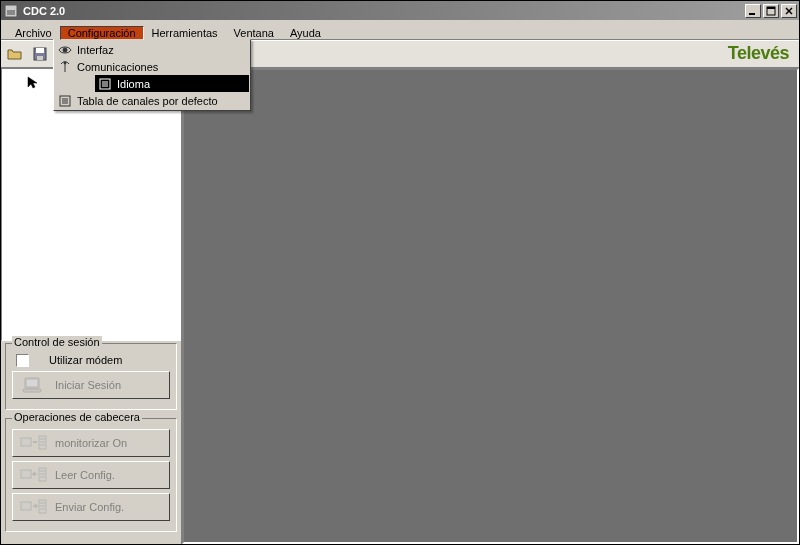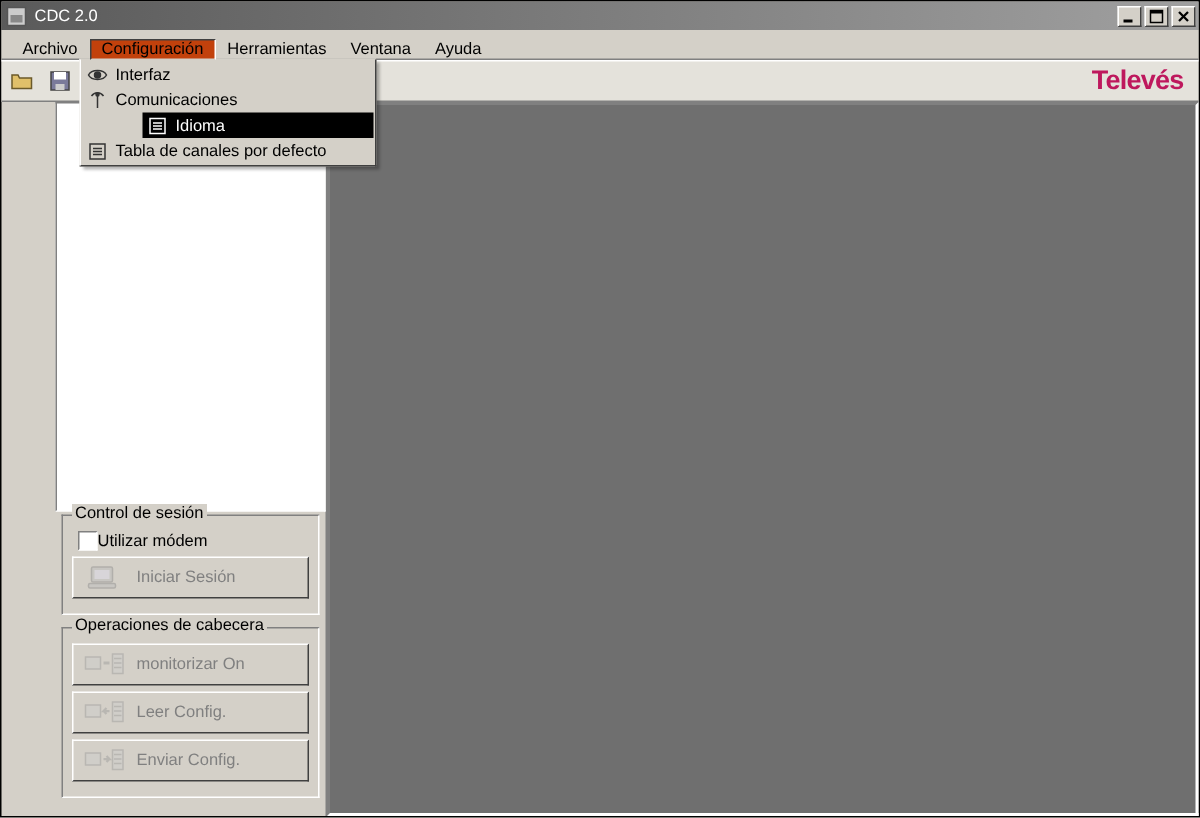--- a/index.html
+++ b/index.html
@@ -1,49 +1,49 @@
 <!DOCTYPE html>
 <html><head>
 <meta charset="utf-8">
 <style>
   * { box-sizing: border-box; margin: 0; padding: 0; font-family: Tahoma, Arial, sans-serif; font-size: 11px; }
   body { width: 800px; height: 545px; background: #d4d0c8; overflow: hidden; position: relative; }
   .window { width: 800px; height: 545px; border: 1px solid #000; display: flex; flex-direction: column; background: #d4d0c8; }
   
-  .titlebar { height: 19px; background: linear-gradient(to right, #5a5a5a, #a0a0a0); display: flex; align-items: center; color: #fff; font-weight: normal; padding: 0 2px; }
+  .titlebar { height: 19px; background: linear-gradient(to right, #5a5a5a, #a0a0a0); display: flex; align-items: center; color: #fff; font-weight: bold; padding: 0 2px; }
   .titlebar .appicon { width: 16px; height: 16px; margin-right: 4px; display: flex; align-items: center; justify-content: center; }
   .titlebar .title { flex: 1; }
   .winbtns { display: flex; gap: 0; }
   .winbtn { width: 16px; height: 14px; background: #d4d0c8; border: 1px solid; border-color: #fff #404040 #404040 #fff; margin-left: 2px; display: flex; align-items: center; justify-content: center; font-family: Arial; font-size: 9px; font-weight: bold; color: #000; cursor: default; }
   .winbtn svg { width: 10px; height: 10px; }
   
   .menubar { height: 20px; background: #d4d0c8; display: flex; align-items: flex-end; border-bottom: 1px solid #808080; position: relative; padding-left: 6px; }
   .menuitem { padding: 0 8px; display: flex; align-items: center; cursor: default; }
   .menuitem.open { background: #c2410c; border: 1px solid; border-color: #404040 #fff #d4d0c8 #404040; position: relative; z-index: 20; margin-bottom: -1px; padding: 0 7px; }
   
   .dropdown { position: absolute; left: 52px; top: 19px; background: #d4d0c8; border: 1px solid; border-color: #d4d0c8 #404040 #404040 #fff; box-shadow: 2px 2px 2px rgba(0,0,0,0.3); z-index: 15; width: 198px; padding: 1px; }
   .dropdown-item { height: 17px; display: flex; align-items: center; padding: 0 4px 0 2px; cursor: default; gap: 4px;}
   .dropdown-item.highlight { background: #000; color: #fff; margin-left: 40px; }
   .dropdown-item .dd-icon { width: 16px; height: 16px; display: flex; align-items: center; justify-content: center; }
   .dropdown-item .dd-icon svg { width: 14px; height: 14px; }
   .dropdown-item.highlight svg { stroke: #fff; fill: none; }
   
   .toolbar { height: 28px; background: #e4e2db; border-top: 1px solid #fff; border-bottom: 1px solid #808080; display: flex; align-items: center; padding: 0 2px; position: relative; }
   .tbbtn { width: 24px; height: 22px; border: 1px solid transparent; display: flex; align-items: center; justify-content: center; margin-right: 1px; }
-  .brand { position: absolute; right: 10px; top: 2px; font-size: 18px; font-weight: 900; color: #be185d; letter-spacing: -0.5px;}
+  .brand { position: absolute; right: 10px; top: 2px; font-size: 18px; font-weight: 900; color: #4d7c0f; letter-spacing: -0.5px;}
   
   .body { flex: 1; display: flex; min-height: 0; }
-  .sidebar { width: 181px; background: #d4d0c8; border-right: 1px solid #808080; display: flex; flex-direction: column; margin-left: 36px; }
+  .sidebar { width: 181px; background: #d4d0c8; border-right: 1px solid #808080; display: flex; flex-direction: column; }
   .tree { flex: 1; background: #fff; border: 1px solid; border-color: #808080 #fff #fff #808080; margin: 0; padding: 4px; position: relative; }
   .tree-item { display: flex; align-items: center; height: 18px; padding-left: 18px; }
   .tree-item .ticon { width: 16px; height: 16px; margin-right: 2px; display:flex; align-items:center; justify-content:center;}
   .panels { padding: 2px 4px 4px 4px; }
   .fieldset { border: 1px solid #fff; border-top-color: #808080; border-left-color: #808080; position: relative; margin-bottom: 8px; padding: 10px 6px 6px 6px; }
   .fieldset .legend { position: absolute; top: -8px; left: 6px; background: #d4d0c8; padding: 0 2px; }
-  .chk { display: flex; align-items: center; margin-bottom: 4px; gap: 0; padding-left: 4px;}
+  .chk { display: flex; margin-bottom: 4px; gap: 20px; padding-left: 4px;}
   .chkbox { width: 13px; height: 13px; background: #fff; border: 1px solid; border-color: #808080 #fff #fff #808080; }
   .btn { height: 28px; border: 1px solid; border-color: #fff #404040 #404040 #fff; background: #d4d0c8; display: flex; align-items: center; padding: 0 4px; margin-bottom: 4px; width: 100%; cursor: default; }
   .btn.disabled { color: #808080; }
   .btn-icon { width: 34px; height: 22px; display: flex; align-items: center; justify-content:center; margin-right: 4px; }
   .btn-icon svg { opacity: 0.45; }
   .btn-label { flex: 1; text-align: left; }
   .mdi { flex: 1; background: #6f6f6f; border: 2px solid; border-color: #808080 #fff #fff #808080; }
   
   .statusbar { height: 20px; background: #d4d0c8; border-top: 1px solid #fff; display: flex; align-items: center; padding: 0 4px; }
   .statuscell { flex: 1; border: 1px solid; border-color: #808080 #fff #fff #808080; height: 16px; display: flex; align-items: center; padding: 0 4px; }

